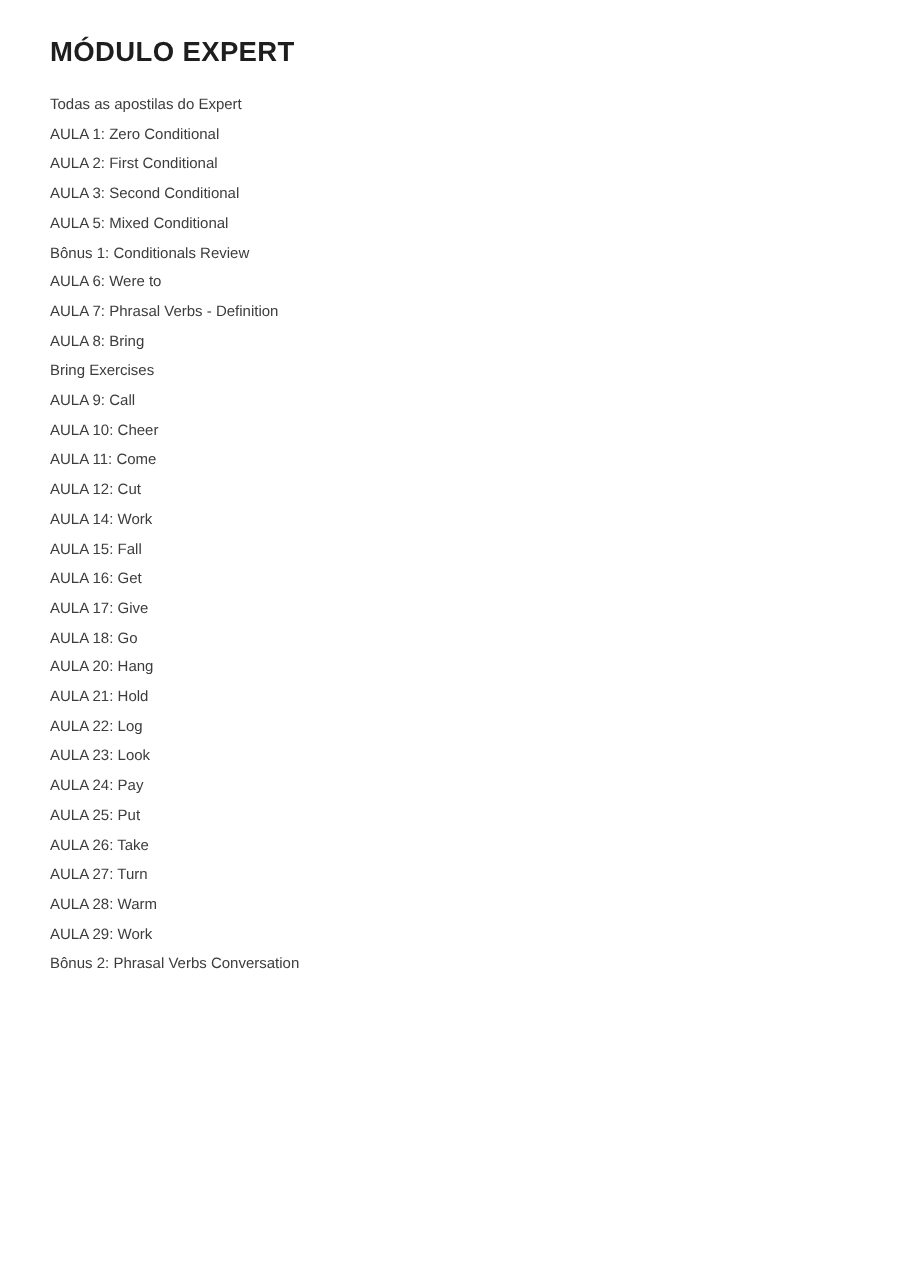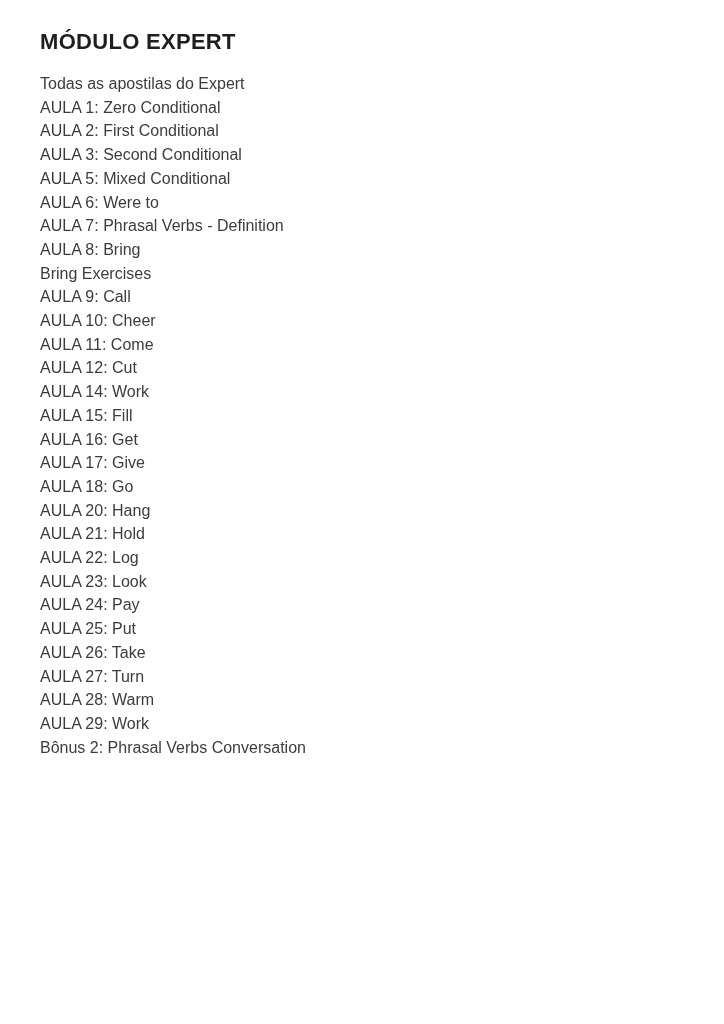--- a/index.html
+++ b/index.html
@@ -27,48 +27,49 @@
     font-weight: 700;
     letter-spacing: 0.3px;
     color: #1e1e1e;
   }
   .lesson-list {
     list-style: none;
     margin: 0;
     padding: 0;
   }
   .lesson-list li {
-    font-size: 16px;
+    font-size: 12px;
     line-height: 23.7px;
     font-weight: 400;
     color: #3c3c3c;
     white-space: nowrap;
   }
 </style>
 </head>
 <body>
 
 <div class="page">
   <h1 class="page-title">MÓDULO EXPERT</h1>
   <ul class="lesson-list">
       <li>Todas as apostilas do Expert</li>
       <li>AULA 1: Zero Conditional</li>
       <li>AULA 2: First Conditional</li>
       <li>AULA 3: Second Conditional</li>
       <li>AULA 5: Mixed Conditional</li>
+      <li>Bônus 1: Conditionals Review</li>
       <li>AULA 6: Were to</li>
       <li>AULA 7: Phrasal Verbs - Definition</li>
       <li>AULA 8: Bring</li>
       <li>Bring Exercises</li>
       <li>AULA 9: Call</li>
       <li>AULA 10: Cheer</li>
       <li>AULA 11: Come</li>
       <li>AULA 12: Cut</li>
       <li>AULA 14: Work</li>
-      <li>AULA 15: Fill</li>
+      <li>AULA 15: Fall</li>
       <li>AULA 16: Get</li>
       <li>AULA 17: Give</li>
       <li>AULA 18: Go</li>
       <li>AULA 20: Hang</li>
       <li>AULA 21: Hold</li>
       <li>AULA 22: Log</li>
       <li>AULA 23: Look</li>
       <li>AULA 24: Pay</li>
       <li>AULA 25: Put</li>
       <li>AULA 26: Take</li>

